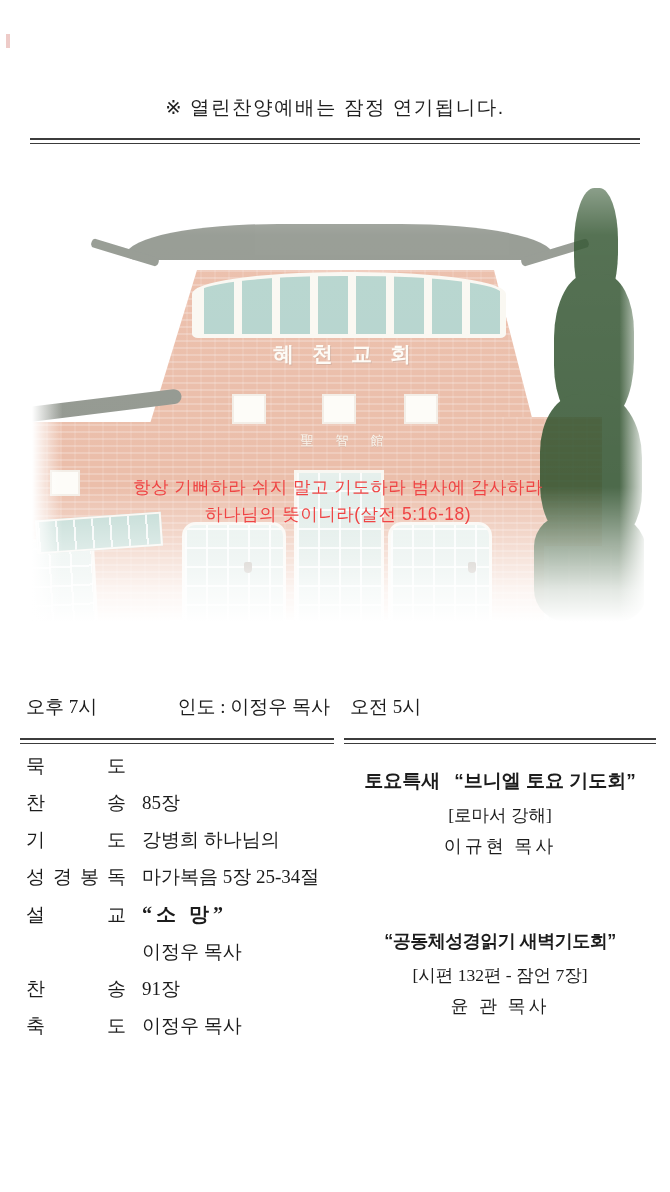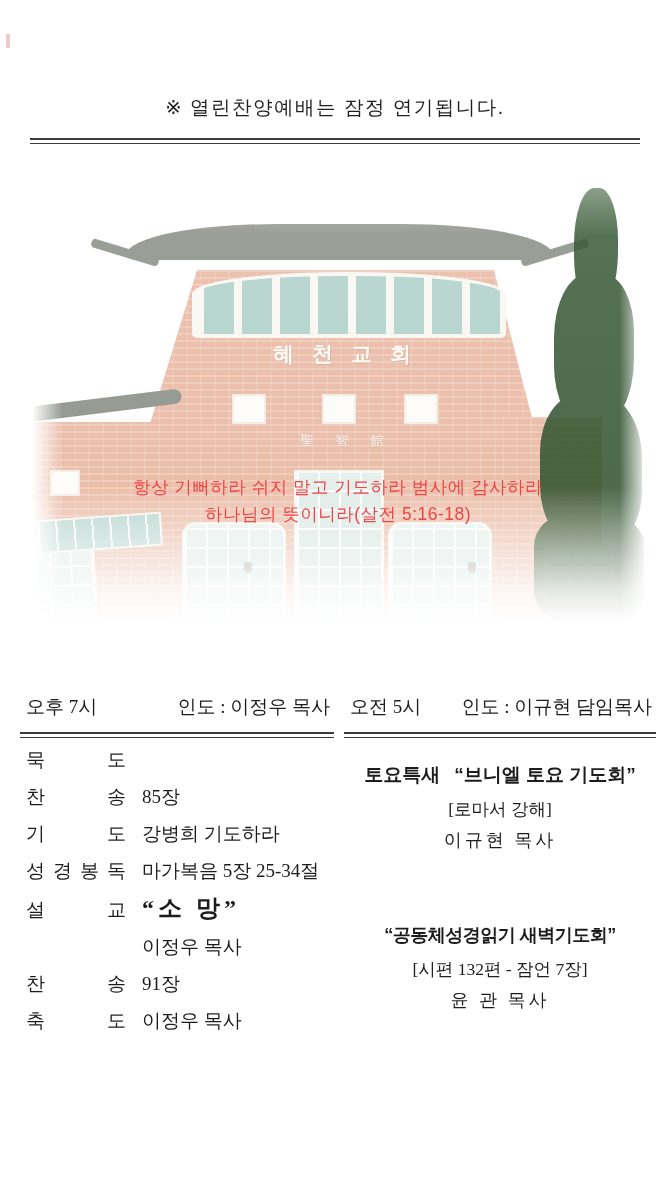--- a/index.html
+++ b/index.html
@@ -77,27 +77,27 @@
 
   .verse{position:absolute;left:32px;top:474px;width:612px;text-align:center;z-index:5;
          font-family:"Liberation Sans","DejaVu Sans",sans-serif;
          font-size:17.5px;line-height:27px;letter-spacing:.5px;color:#ef4444;}
 
   
   .col{position:absolute;top:694px;font-size:19px;}
   .col-left{left:20px;width:314px;}
   .col-right{left:344px;width:312px;}
   .col-head{display:flex;justify-content:space-between;align-items:baseline;
-            line-height:26px;padding:0 4px 12px 6px;}
+            line-height:26px;padding:0 4px 18px 6px;}
   .rows{margin-top:11px;padding-left:6px;}
   .srow{display:flex;align-items:baseline;line-height:22px;margin-bottom:15px;}
   .slabel{display:flex;justify-content:space-between;width:100px;flex:none;}
   .svalue{margin-left:16px;}
   .row-sermon{margin-top:8px;}
-  .sermon-title{font-weight:700;font-size:24px;letter-spacing:4px;}
+  .sermon-title{font-weight:700;font-size:20px;letter-spacing:4px;}
   .row-preacher{margin-top:15px;}
   .row-preacher .svalue{margin-left:116px;}
 
   .sect1{margin-top:24px;}
   .sect2{margin-top:70px;}
   .sect-title{display:flex;justify-content:center;gap:14px;line-height:26px;
       font-family:"Liberation Sans","DejaVu Sans",sans-serif;font-weight:700;}
   .sect2 .sect-quoted{font-size:18px;letter-spacing:-.5px;}
   .sect-sub{text-align:center;margin-top:10px;line-height:23px;font-size:17.5px;}
   .sect-name{text-align:center;margin-top:8px;line-height:23px;font-size:18px;letter-spacing:3px;}
@@ -171,21 +171,21 @@
             <span>찬</span>
             <span>송</span>
           </span>
         <span class="svalue">85장</span>
       </div>
       <div class="srow">
         <span class="slabel">
             <span>기</span>
             <span>도</span>
           </span>
-        <span class="svalue">강병희 기도하라</span>
+        <span class="svalue">강병희 하나님의</span>
       </div>
       <div class="srow">
         <span class="slabel">
             <span>성</span>
             <span>경</span>
             <span>봉</span>
             <span>독</span>
           </span>
         <span class="svalue">마가복음 5장 25-34절</span>
       </div>
@@ -212,21 +212,20 @@
             <span>도</span>
           </span>
         <span class="svalue">이정우 목사</span>
       </div>
     </div>
   </div>
 
   <div class="col col-right">
     <div class="col-head">
       <span>오전 5시</span>
-      <span>인도 : 이규현 담임목사</span>
     </div>
     <div class="hr2"></div>
 
     <div class="sect1">
       <div class="sect-title">
         <span>토요특새</span>
         <span class="sect-quoted">“브니엘 토요 기도회”</span>
       </div>
       <div class="sect-sub">[로마서 강해]</div>
       <div class="sect-name">이규현 목사</div>

